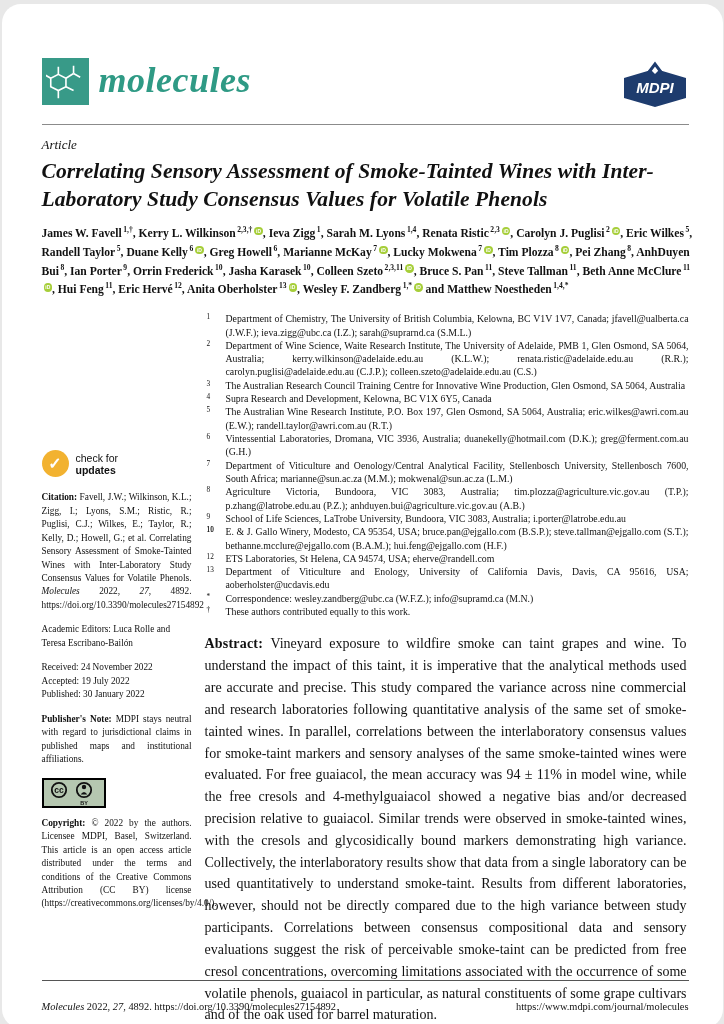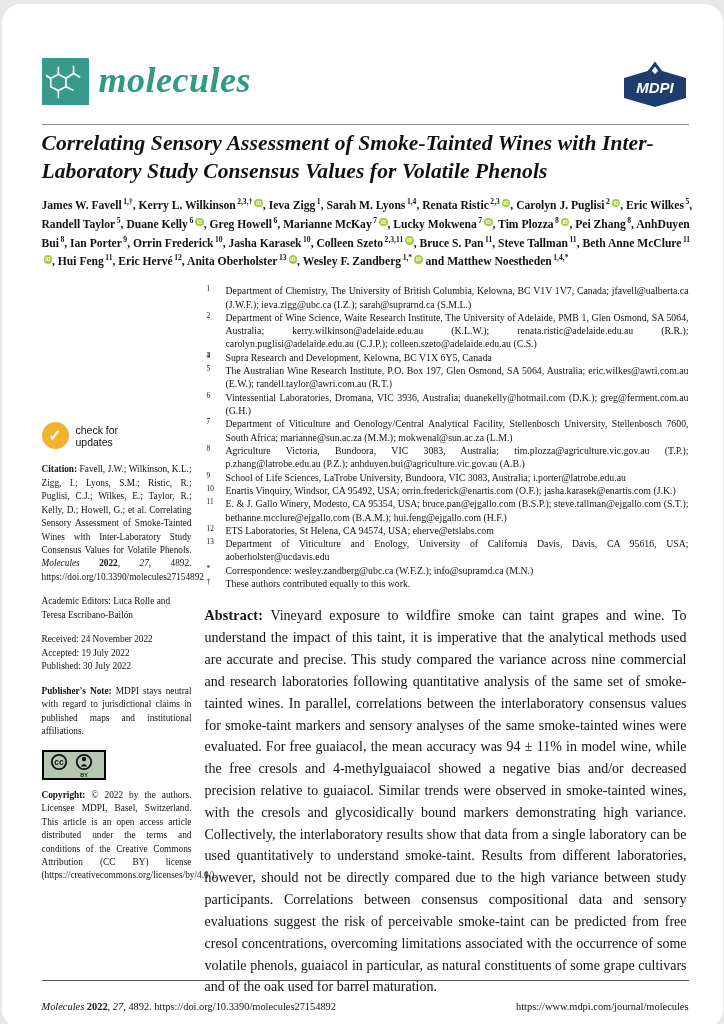--- a/index.html
+++ b/index.html
@@ -30,37 +30,37 @@
   
   .main-row { display:flex; margin-top:13px; }
   .left-col { width:150px; flex:none; padding-top:138px; font-size:9.3px; line-height:1.45; }
   .right-col { flex:1; margin-left:13px; }
 
   
   .check-updates { display:flex; align-items:center; gap:7px; margin-bottom:14px; cursor:pointer; }
   .check-circle { width:27px; height:27px; border-radius:50%; background:#f2b230; color:#fff; display:flex; align-items:center; justify-content:center;
                   font-size:16px; font-weight:bold; font-family:"Liberation Sans", sans-serif; }
   .check-text { font-family:"Liberation Sans", sans-serif; font-size:10.5px; line-height:1.15; color:#111; }
-  .check-text .l2 { font-weight:normal; }
+  .check-text .l2 { font-weight:bold; }
   .left-block { margin:0 0 11px 0; }
   .left-label { font-weight:bold; }
   .cc-badge { margin:3px 0 9px 0; display:block; }
   .just { text-align:justify; }
 
   
   .aff-row { position:relative; padding-left:21px; font-size:9.8px; line-height:1.36; text-align:justify; }
   .aff-marker { position:absolute; left:2px; top:0; font-size:7.3px; vertical-align:top; }
   .abstract { margin-top:15px; font-size:14px; line-height:1.56; text-align:justify; width:482px; }
   .abstract b { letter-spacing:0.2px; }
 
   
   .footer { position:absolute; left:40px; right:34px; bottom:16px; border-top:1.4px solid #555; padding-top:20px;
             display:flex; justify-content:space-between; font-size:10.4px; }
   .it { font-style:italic; }
-  .bd { font-weight:bold; }
+  .bd { font-weight:normal; }
 </style>
 </head>
 <body>
 
 <div class="page">
   <div class="content">
 
     <div class="header-row">
       <div class="brand">
         <div class="brand-icon">
@@ -82,20 +82,21 @@
       <div class="mdpi-logo">
         <svg width="68" height="50" viewBox="0 0 68 50">
           <path d="M28 12 L34 4 L40 12 L34 20 Z" fill="none" stroke="#1e3c6e" stroke-width="3"></path>
           <path d="M3 18 L30 10 L34 14 L38 10 L65 18 L65 38 L34 47 L3 38 Z" fill="#1e3c6e"></path>
           <text x="34" y="33" text-anchor="middle" font-family="Liberation Sans, sans-serif" font-size="15" font-weight="bold" font-style="italic" fill="#ffffff">MDPI</text>
         </svg>
       </div>
     </div>
     <hr class="header-rule">
 
+    <div class="article-type">Article</div>
     <div class="paper-title">Correlating Sensory Assessment of Smoke-Tainted Wines with Inter-Laboratory Study Consensus Values for Volatile Phenols</div>
 
     <div class="authors" id="authors"><span>James W. Favell</span><sup class="author-sup">1,†</sup>, <span>Kerry L. Wilkinson</span><sup class="author-sup">2,3,†</sup><span class="orcid">iD</span>, <span>Ieva Zigg</span><sup class="author-sup">1</sup>, <span>Sarah M. Lyons</span><sup class="author-sup">1,4</sup>, <span>Renata Ristic</span><sup class="author-sup">2,3</sup><span class="orcid">iD</span>, <span>Carolyn J. Puglisi</span><sup class="author-sup">2</sup><span class="orcid">iD</span>, <span>Eric Wilkes</span><sup class="author-sup">5</sup>, <span>Randell Taylor</span><sup class="author-sup">5</sup>, <span>Duane Kelly</span><sup class="author-sup">6</sup><span class="orcid">iD</span>, <span>Greg Howell</span><sup class="author-sup">6</sup>, <span>Marianne McKay</span><sup class="author-sup">7</sup><span class="orcid">iD</span>, <span>Lucky Mokwena</span><sup class="author-sup">7</sup><span class="orcid">iD</span>, <span>Tim Plozza</span><sup class="author-sup">8</sup><span class="orcid">iD</span>, <span>Pei Zhang</span><sup class="author-sup">8</sup>, <span>AnhDuyen Bui</span><sup class="author-sup">8</sup>, <span>Ian Porter</span><sup class="author-sup">9</sup>, <span>Orrin Frederick</span><sup class="author-sup">10</sup>, <span>Jasha Karasek</span><sup class="author-sup">10</sup>, <span>Colleen Szeto</span><sup class="author-sup">2,3,11</sup><span class="orcid">iD</span>, <span>Bruce S. Pan</span><sup class="author-sup">11</sup>, <span>Steve Tallman</span><sup class="author-sup">11</sup>, <span>Beth Anne McClure</span><sup class="author-sup">11</sup><span class="orcid">iD</span>, <span>Hui Feng</span><sup class="author-sup">11</sup>, <span>Eric Hervé</span><sup class="author-sup">12</sup>, <span>Anita Oberholster</span><sup class="author-sup">13</sup><span class="orcid">iD</span>, <span>Wesley F. Zandberg</span><sup class="author-sup">1,*</sup><span class="orcid">iD</span> and <span>Matthew Noestheden</span><sup class="author-sup">1,4,*</sup></div>
 
     <div class="main-row">
       <div class="left-col">
 
         <div class="check-updates">
           <div class="check-circle">✓</div>
           <div class="check-text">
@@ -104,21 +105,21 @@
           </div>
         </div>
 
         <p class="left-block just"><span class="left-label">Citation:</span><span> Favell, J.W.; Wilkinson, K.L.; Zigg, I.; Lyons, S.M.; Ristic, R.; Puglisi, C.J.; Wilkes, E.; Taylor, R.; Kelly, D.; Howell, G.; et al. Correlating Sensory Assessment of Smoke-Tainted Wines with Inter-Laboratory Study Consensus Values for Volatile Phenols. </span><span class="it">Molecules</span><span class="bd"> 2022</span><span>, </span><span class="it">27</span><span>, 4892. https://doi.org/10.3390/molecules27154892</span></p>
 
         <p class="left-block">Academic Editors: Luca Rolle and Teresa Escribano-Bailón</p>
 
         <p class="left-block">
           <span>Received: 24 November 2022</span><br>
           <span>Accepted: 19 July 2022</span><br>
-          <span>Published: 30 July 2022</span>
+          <span>Published: 30 January 2022</span>
         </p>
 
         <p class="left-block just"><span class="left-label">Publisher's Note:</span><span> MDPI stays neutral with regard to jurisdictional claims in published maps and institutional affiliations.</span></p>
 
         <svg class="cc-badge" width="64" height="30" viewBox="0 0 64 30">
           <rect x="1" y="1" width="62" height="28" fill="#b5c7b0" stroke="#000" stroke-width="2"></rect>
           <circle cx="17" cy="12" r="7.2" fill="none" stroke="#111" stroke-width="1.8"></circle>
           <text x="17" y="15.2" text-anchor="middle" font-family="Liberation Sans, sans-serif" font-size="8.5" font-weight="bold" fill="#111">cc</text>
           <circle cx="42" cy="12" r="7.2" fill="none" stroke="#111" stroke-width="1.8"></circle>
           <circle cx="42" cy="9" r="2.2" fill="#111"></circle>
@@ -126,30 +127,30 @@
           <text x="42" y="26.5" text-anchor="middle" font-family="Liberation Sans, sans-serif" font-size="5.5" font-weight="bold" fill="#111">BY</text>
         </svg>
 
         <p class="left-block just"><span class="left-label">Copyright:</span><span> © 2022 by the authors. Licensee MDPI, Basel, Switzerland. This article is an open access article distributed under the terms and conditions of the Creative Commons Attribution (CC BY) license (https://creativecommons.org/licenses/by/4.0/).</span></p>
       </div>
 
       <div class="right-col">
         <div id="affiliations">
             <div class="aff-row"><span class="aff-marker">1</span><span>Department of Chemistry, The University of British Columbia, Kelowna, BC V1V 1V7, Canada; jfavell@ualberta.ca (J.W.F.); ieva.zigg@ubc.ca (I.Z.); sarah@suprarnd.ca (S.M.L.)</span></div>
             <div class="aff-row"><span class="aff-marker">2</span><span>Department of Wine Science, Waite Research Institute, The University of Adelaide, PMB 1, Glen Osmond, SA 5064, Australia; kerry.wilkinson@adelaide.edu.au (K.L.W.); renata.ristic@adelaide.edu.au (R.R.); carolyn.puglisi@adelaide.edu.au (C.J.P.); colleen.szeto@adelaide.edu.au (C.S.)</span></div>
-            <div class="aff-row"><span class="aff-marker">3</span></div>
+            <div class="aff-row"><span class="aff-marker">3</span><span>The Australian Research Council Training Centre for Innovative Wine Production, Glen Osmond, SA 5064, Australia</span></div>
             <div class="aff-row"><span class="aff-marker">4</span><span>Supra Research and Development, Kelowna, BC V1X 6Y5, Canada</span></div>
             <div class="aff-row"><span class="aff-marker">5</span><span>The Australian Wine Research Institute, P.O. Box 197, Glen Osmond, SA 5064, Australia; eric.wilkes@awri.com.au (E.W.); randell.taylor@awri.com.au (R.T.)</span></div>
             <div class="aff-row"><span class="aff-marker">6</span><span>Vintessential Laboratories, Dromana, VIC 3936, Australia; duanekelly@hotmail.com (D.K.); greg@ferment.com.au (G.H.)</span></div>
             <div class="aff-row"><span class="aff-marker">7</span><span>Department of Viticulture and Oenology/Central Analytical Facility, Stellenbosch University, Stellenbosch 7600, South Africa; marianne@sun.ac.za (M.M.); mokwenal@sun.ac.za (L.M.)</span></div>
             <div class="aff-row"><span class="aff-marker">8</span><span>Agriculture Victoria, Bundoora, VIC 3083, Australia; tim.plozza@agriculture.vic.gov.au (T.P.); p.zhang@latrobe.edu.au (P.Z.); anhduyen.bui@agriculture.vic.gov.au (A.B.)</span></div>
             <div class="aff-row"><span class="aff-marker">9</span><span>School of Life Sciences, LaTrobe University, Bundoora, VIC 3083, Australia; i.porter@latrobe.edu.au</span></div>
-            <div class="aff-row"><span class="aff-marker">10</span><span>Enartis Vinquiry, Windsor, CA 95492, USA; orrin.frederick@enartis.com (O.F.); jasha.karasek@enartis.com (J.K.)</span></div>
+            <div class="aff-row"><span class="aff-marker">10</span></div>
             <div class="aff-row"><span class="aff-marker">11</span><span>E. &amp; J. Gallo Winery, Modesto, CA 95354, USA; bruce.pan@ejgallo.com (B.S.P.); steve.tallman@ejgallo.com (S.T.); bethanne.mcclure@ejgallo.com (B.A.M.); hui.feng@ejgallo.com (H.F.)</span></div>
-            <div class="aff-row"><span class="aff-marker">12</span><span>ETS Laboratories, St Helena, CA 94574, USA; eherve@etslabs.com</span></div>
+            <div class="aff-row"><span class="aff-marker">12</span><span>ETS Laboratories, St Helena, CA 94574, USA; eherve@randell.com</span></div>
             <div class="aff-row"><span class="aff-marker">13</span><span>Department of Viticulture and Enology, University of California Davis, Davis, CA 95616, USA; aoberholster@ucdavis.edu</span></div>
             <div class="aff-row"><span class="aff-marker">*</span><span>Correspondence: wesley.zandberg@ubc.ca (W.F.Z.); info@supramd.ca (M.N.)</span></div>
             <div class="aff-row"><span class="aff-marker">†</span><span>These authors contributed equally to this work.</span></div>
           </div>
         <p class="abstract"><b>Abstract:</b><span> Vineyard exposure to wildfire smoke can taint grapes and wine. To understand the impact of this taint, it is imperative that the analytical methods used are accurate and precise. This study compared the variance across nine commercial and research laboratories following quantitative analysis of the same set of smoke-tainted wines. In parallel, correlations between the interlaboratory consensus values for smoke-taint markers and sensory analyses of the same smoke-tainted wines were evaluated. For free guaiacol, the mean accuracy was 94 ± 11% in model wine, while the free cresols and 4-methylguaiacol showed a negative bias and/or decreased precision relative to guaiacol. Similar trends were observed in smoke-tainted wines, with the cresols and glycosidically bound markers demonstrating high variance. Collectively, the interlaboratory results show that data from a single laboratory can be used quantitatively to understand smoke-taint. Results from different laboratories, however, should not be directly compared due to the high variance between study participants. Correlations between consensus compositional data and sensory evaluations suggest the risk of perceivable smoke-taint can be predicted from free cresol concentrations, overcoming limitations associated with the occurrence of some volatile phenols, guaiacol in particular, as natural constituents of some grape cultivars and of the oak used for barrel maturation.</span></p>
       </div>
     </div>
   </div>
 
   <div class="footer">

